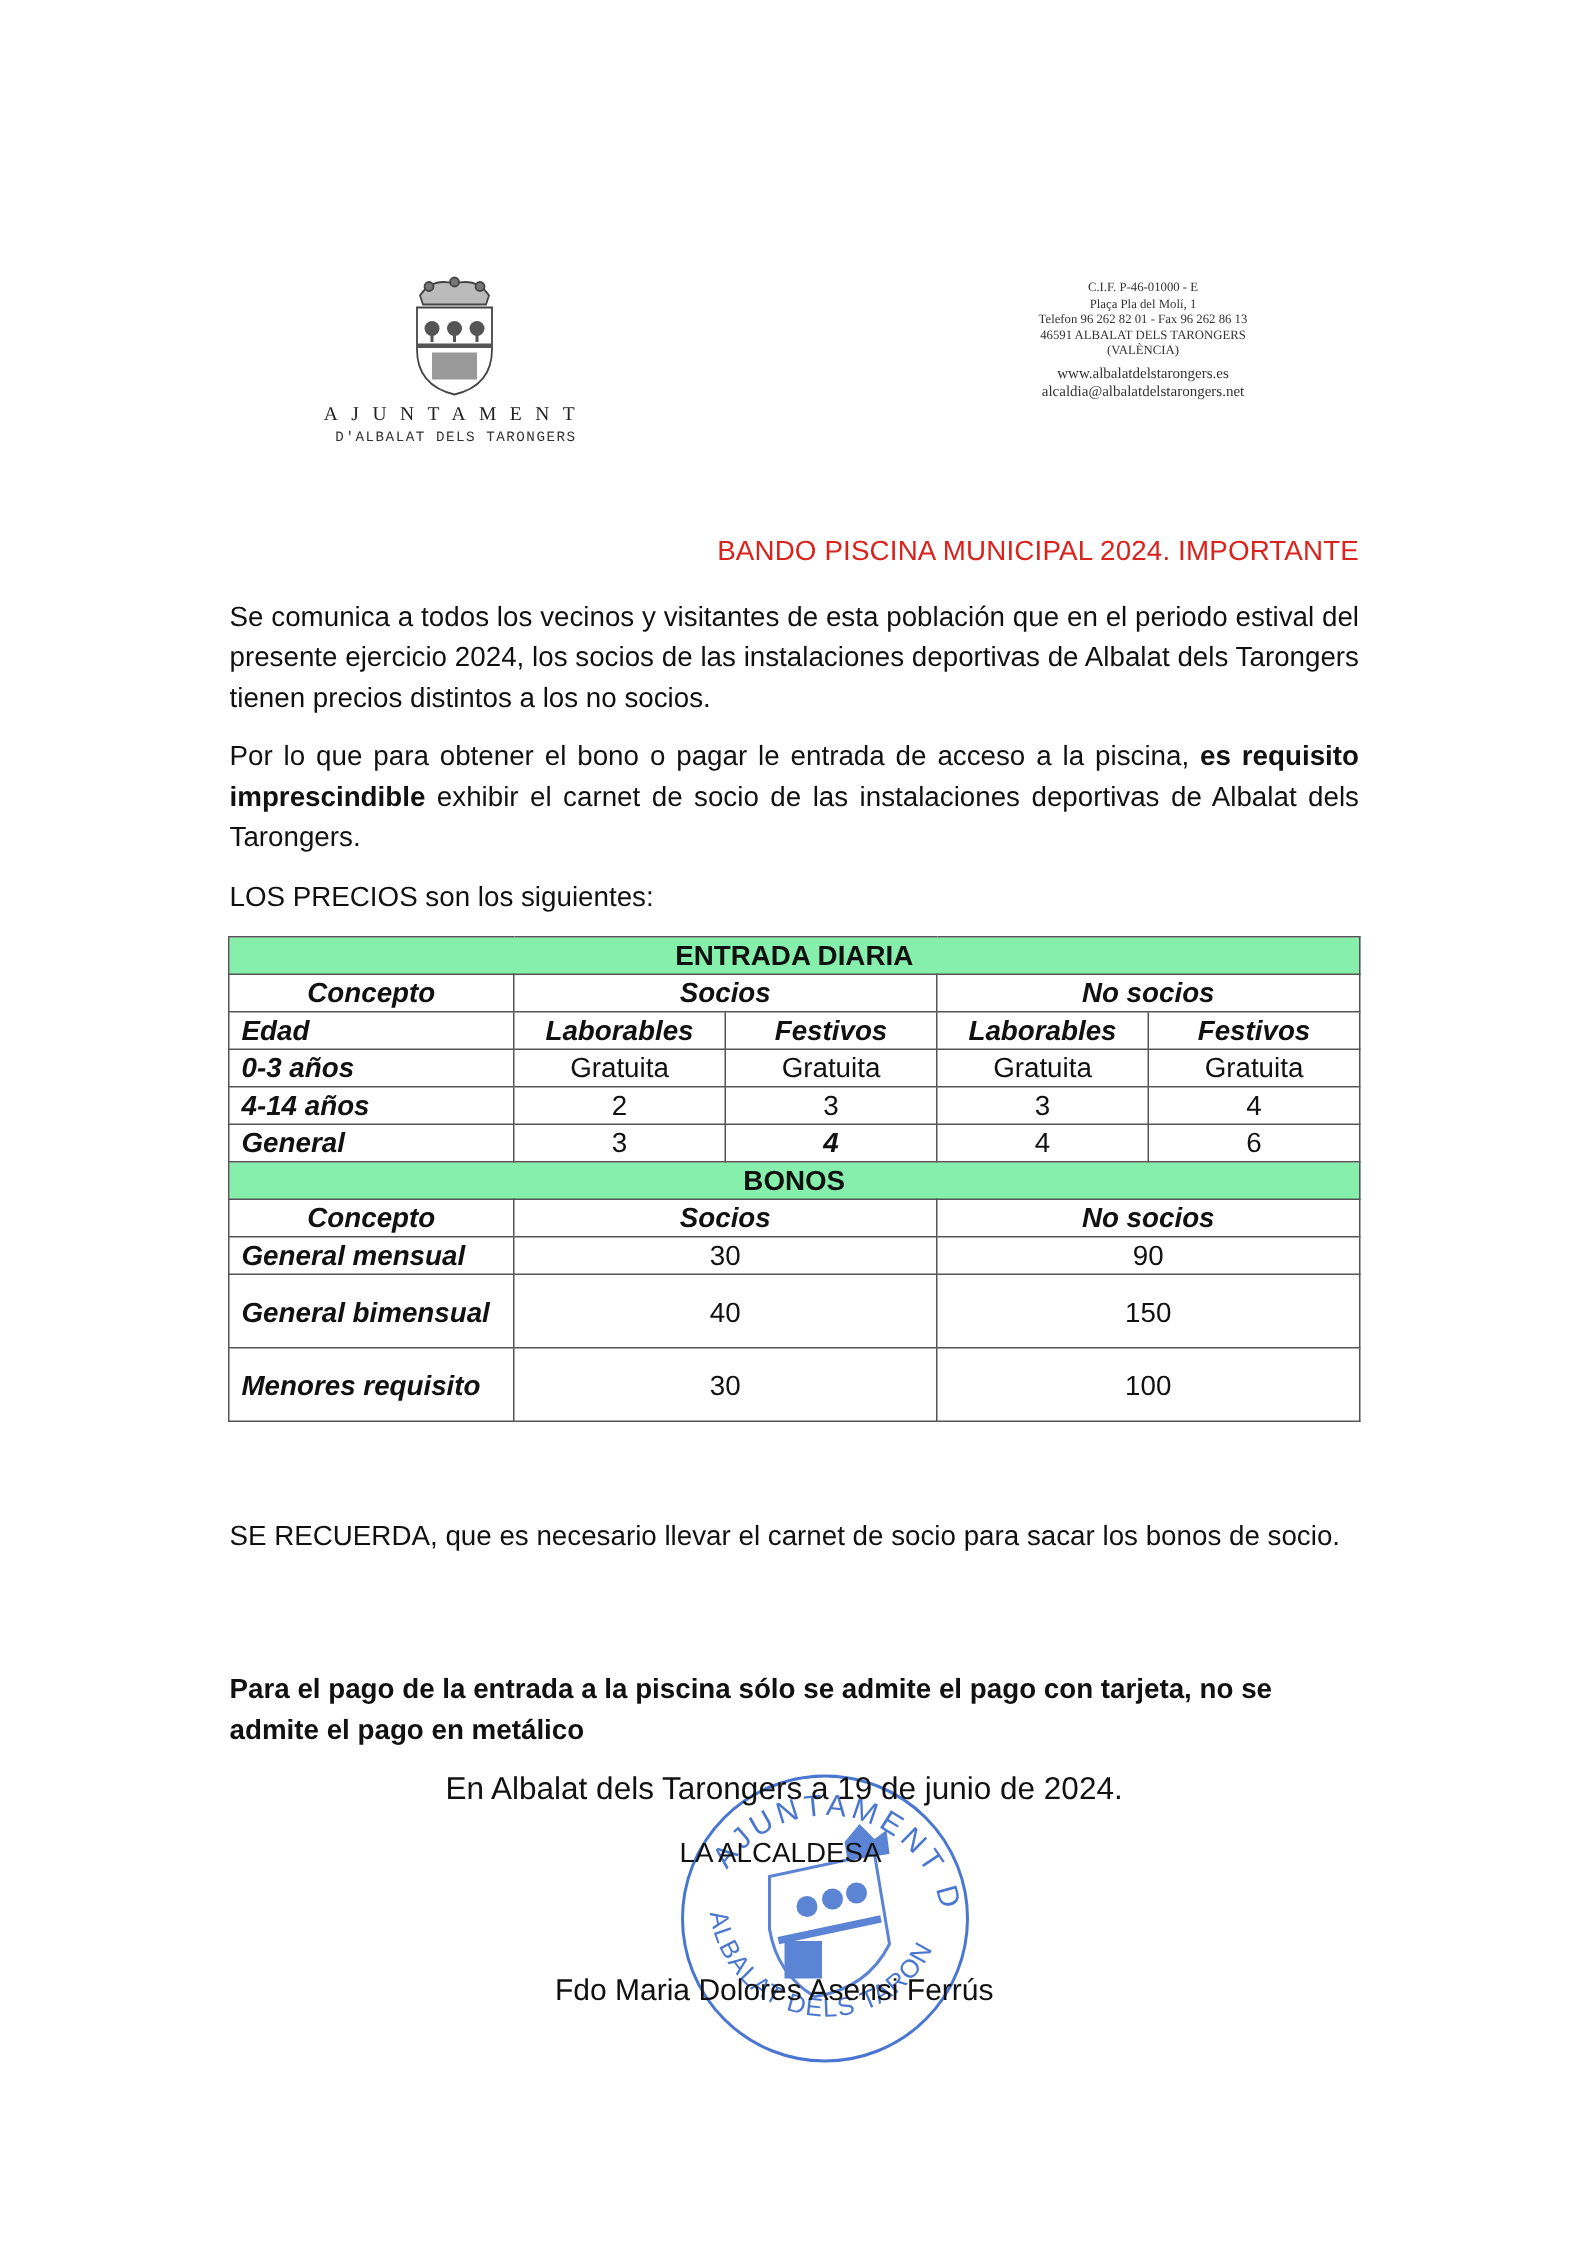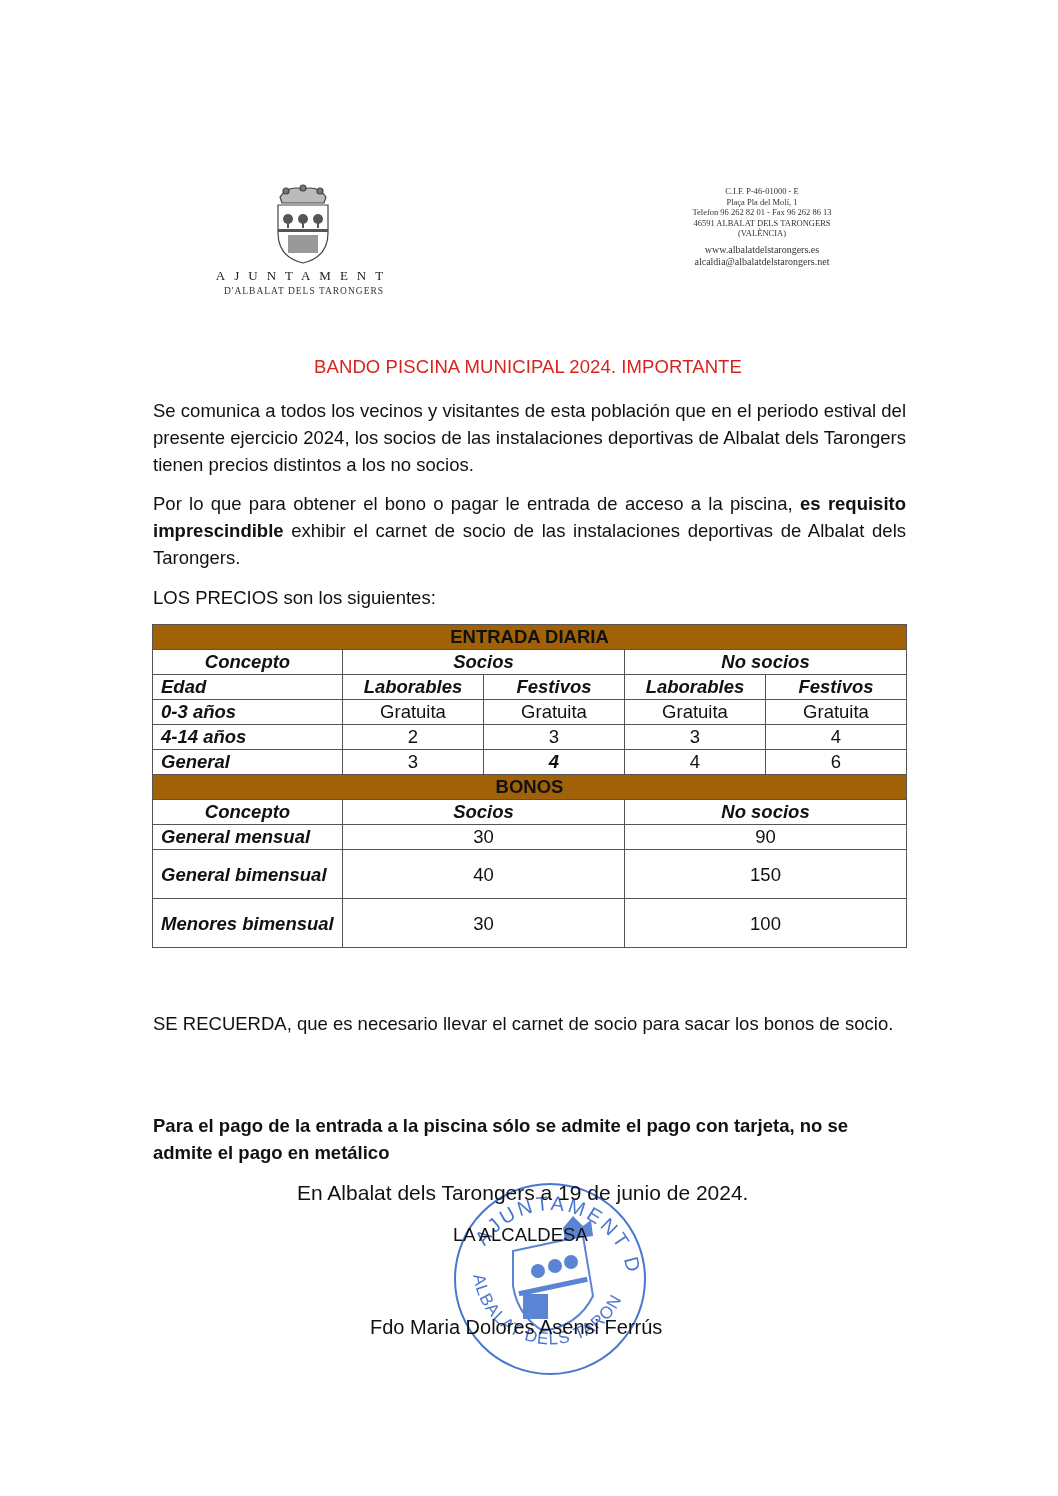--- a/index.html
+++ b/index.html
@@ -5,42 +5,42 @@
   html, body { margin: 0; padding: 0; background: #ffffff; }
   body { width: 1058px; height: 1496px; position: relative; overflow: hidden;
          font-family: "Liberation Sans", sans-serif; color: #111; }
   .abs { position: absolute; }
 
   
   .crest { left: 268px; top: 183px; width: 70px; height: 82px; }
   .ajt-name { left: 214px; top: 268px; width: 180px; text-align: center;
               font-family: "Liberation Serif", serif; font-size: 13px; letter-spacing: 9px; color:#222; }
   .ajt-sub { left: 214px; top: 286px; width: 180px; text-align: center;
-             font-family: Liberation Serif, serif; font-size: 9.5px; letter-spacing: 1px; color:#333; }
+             font-family: Liberation Mono, monospace; font-size: 9.5px; letter-spacing: 1px; color:#333; }
   .contact { left: 662px; top: 186px; width: 200px; text-align: center;
              font-family: "Liberation Serif", serif; font-size: 8.5px; line-height: 10.6px; color:#333; }
   .contact .gap { height: 5px; }
   .contact .web { font-size: 10px; line-height: 12px; }
 
   
-  .title { left: 150px; top: 356px; width: 756px; text-align: center;
+  .title { left: 150px; top: 356px; width: 756px; text-align: right;
            color: #d9231d; font-size: 18.5px; font-weight: normal; letter-spacing: 0.1px; }
 
   .para { left: 153px; width: 753px; font-size: 18.5px; line-height: 27px; text-align: justify; color:#111; }
   .p1 { top: 397px; }
   .p2 { top: 490px; }
   .p3 { top: 584px; }
   .p4 { top: 1010px; }
   .p5 { top: 1112px; font-weight: bold; }
 
   
   table.prices { position: absolute; left: 152px; top: 624px; width: 755px;
                  border-collapse: collapse; font-size: 18.5px; }
   table.prices td { border: 1.5px solid #555; padding: 0 6px; height: 24px; line-height: 22px; }
-  table.prices .sect td { background: #a16207; text-align: center; font-weight: bold; height: 24px; }
+  table.prices .sect td { background: #86efac; text-align: center; font-weight: bold; height: 24px; }
   table.prices .b { font-weight: bold; font-style: italic; }
   table.prices .c { text-align: center; }
   table.prices .l { text-align: left; padding-left: 8px; }
   table.prices .tall td { height: 48px; line-height: 23px; }
 
   
   .date { left: 297px; top: 1181px; font-size: 21px; }
   .role { left: 453px; top: 1224px; font-size: 18.5px; }
   .signer { left: 370px; top: 1316px; font-size: 20px; }
   .stamp { left: 443px; top: 1176px; width: 210px; height: 200px; opacity: 0.85; }
@@ -139,21 +139,21 @@
     <td class="b l">General mensual</td>
     <td class="c" colspan="2">30</td>
     <td class="c" colspan="2">90</td>
   </tr>
   <tr class="tall">
     <td class="b l">General bimensual</td>
     <td class="c" colspan="2">40</td>
     <td class="c" colspan="2">150</td>
   </tr>
   <tr class="tall">
-    <td class="b l">Menores bimensual</td>
+    <td class="b l">Menores requisito</td>
     <td class="c" colspan="2">30</td>
     <td class="c" colspan="2">100</td>
   </tr>
 </tbody>
   </table>
 
 <div class="abs para p4" style="text-align:left">SE RECUERDA, que es necesario llevar el carnet de socio para sacar los bonos de socio.</div>
 <div class="abs para p5" style="text-align:left">Para el pago de la entrada a la piscina sólo se admite el pago con tarjeta, no se admite el pago en metálico</div>
 
 <div class="abs stamp">

